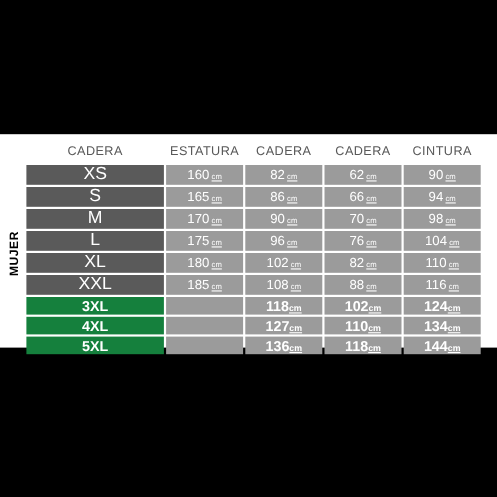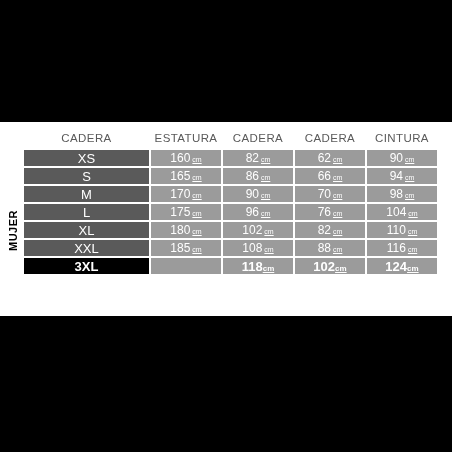--- a/index.html
+++ b/index.html
@@ -77,39 +77,39 @@
     height: 16px;
     text-align: center;
     vertical-align: middle;
     color: #ffffff;
     padding: 0;
     white-space: nowrap;
   }
 
   td.size-cell {
     background: #5a5a5a;
-    font-size: 13px;
+    font-size: 16px;
   }
   td.data-cell {
     background: #9b9b9b;
     font-size: 12px;
   }
   td.data-cell.empty { background: #9b9b9b; }
 
   
   tr.style-thin td.size-cell,
   tr.style-thin td.data-cell { font-weight: normal; }
   tr.style-thin .unit {
     font-size: 7px;
     margin-left: 2px;
     letter-spacing: 0;
   }
 
   
-  tr.style-bold td.size-cell { background: #000000; }
+  tr.style-bold td.size-cell { background: #15803d; }
   tr.style-bold td.size-cell,
   tr.style-bold td.data-cell {
     font-weight: bold;
     font-size: 13px;
   }
   tr.style-bold .unit {
     font-size: 8px;
     font-weight: bold;
     margin-left: 0px;
   }
@@ -184,17 +184,31 @@
             <td class="data-cell">88<span class="unit">cm</span></td>
             <td class="data-cell">116<span class="unit">cm</span></td>
           </tr>
           <tr class="style-bold">
             <td class="size-cell">3XL</td>
             <td class="data-cell empty"></td>
             <td class="data-cell">118<span class="unit">cm</span></td>
             <td class="data-cell">102<span class="unit">cm</span></td>
             <td class="data-cell">124<span class="unit">cm</span></td>
           </tr>
+          <tr class="style-bold">
+            <td class="size-cell">4XL</td>
+            <td class="data-cell empty"></td>
+            <td class="data-cell">127<span class="unit">cm</span></td>
+            <td class="data-cell">110<span class="unit">cm</span></td>
+            <td class="data-cell">134<span class="unit">cm</span></td>
+          </tr>
+          <tr class="style-bold">
+            <td class="size-cell">5XL</td>
+            <td class="data-cell empty"></td>
+            <td class="data-cell">136<span class="unit">cm</span></td>
+            <td class="data-cell">118<span class="unit">cm</span></td>
+            <td class="data-cell">144<span class="unit">cm</span></td>
+          </tr>
         </tbody>
     </table>
 
   </div>
 </div>
 
 </body></html>

